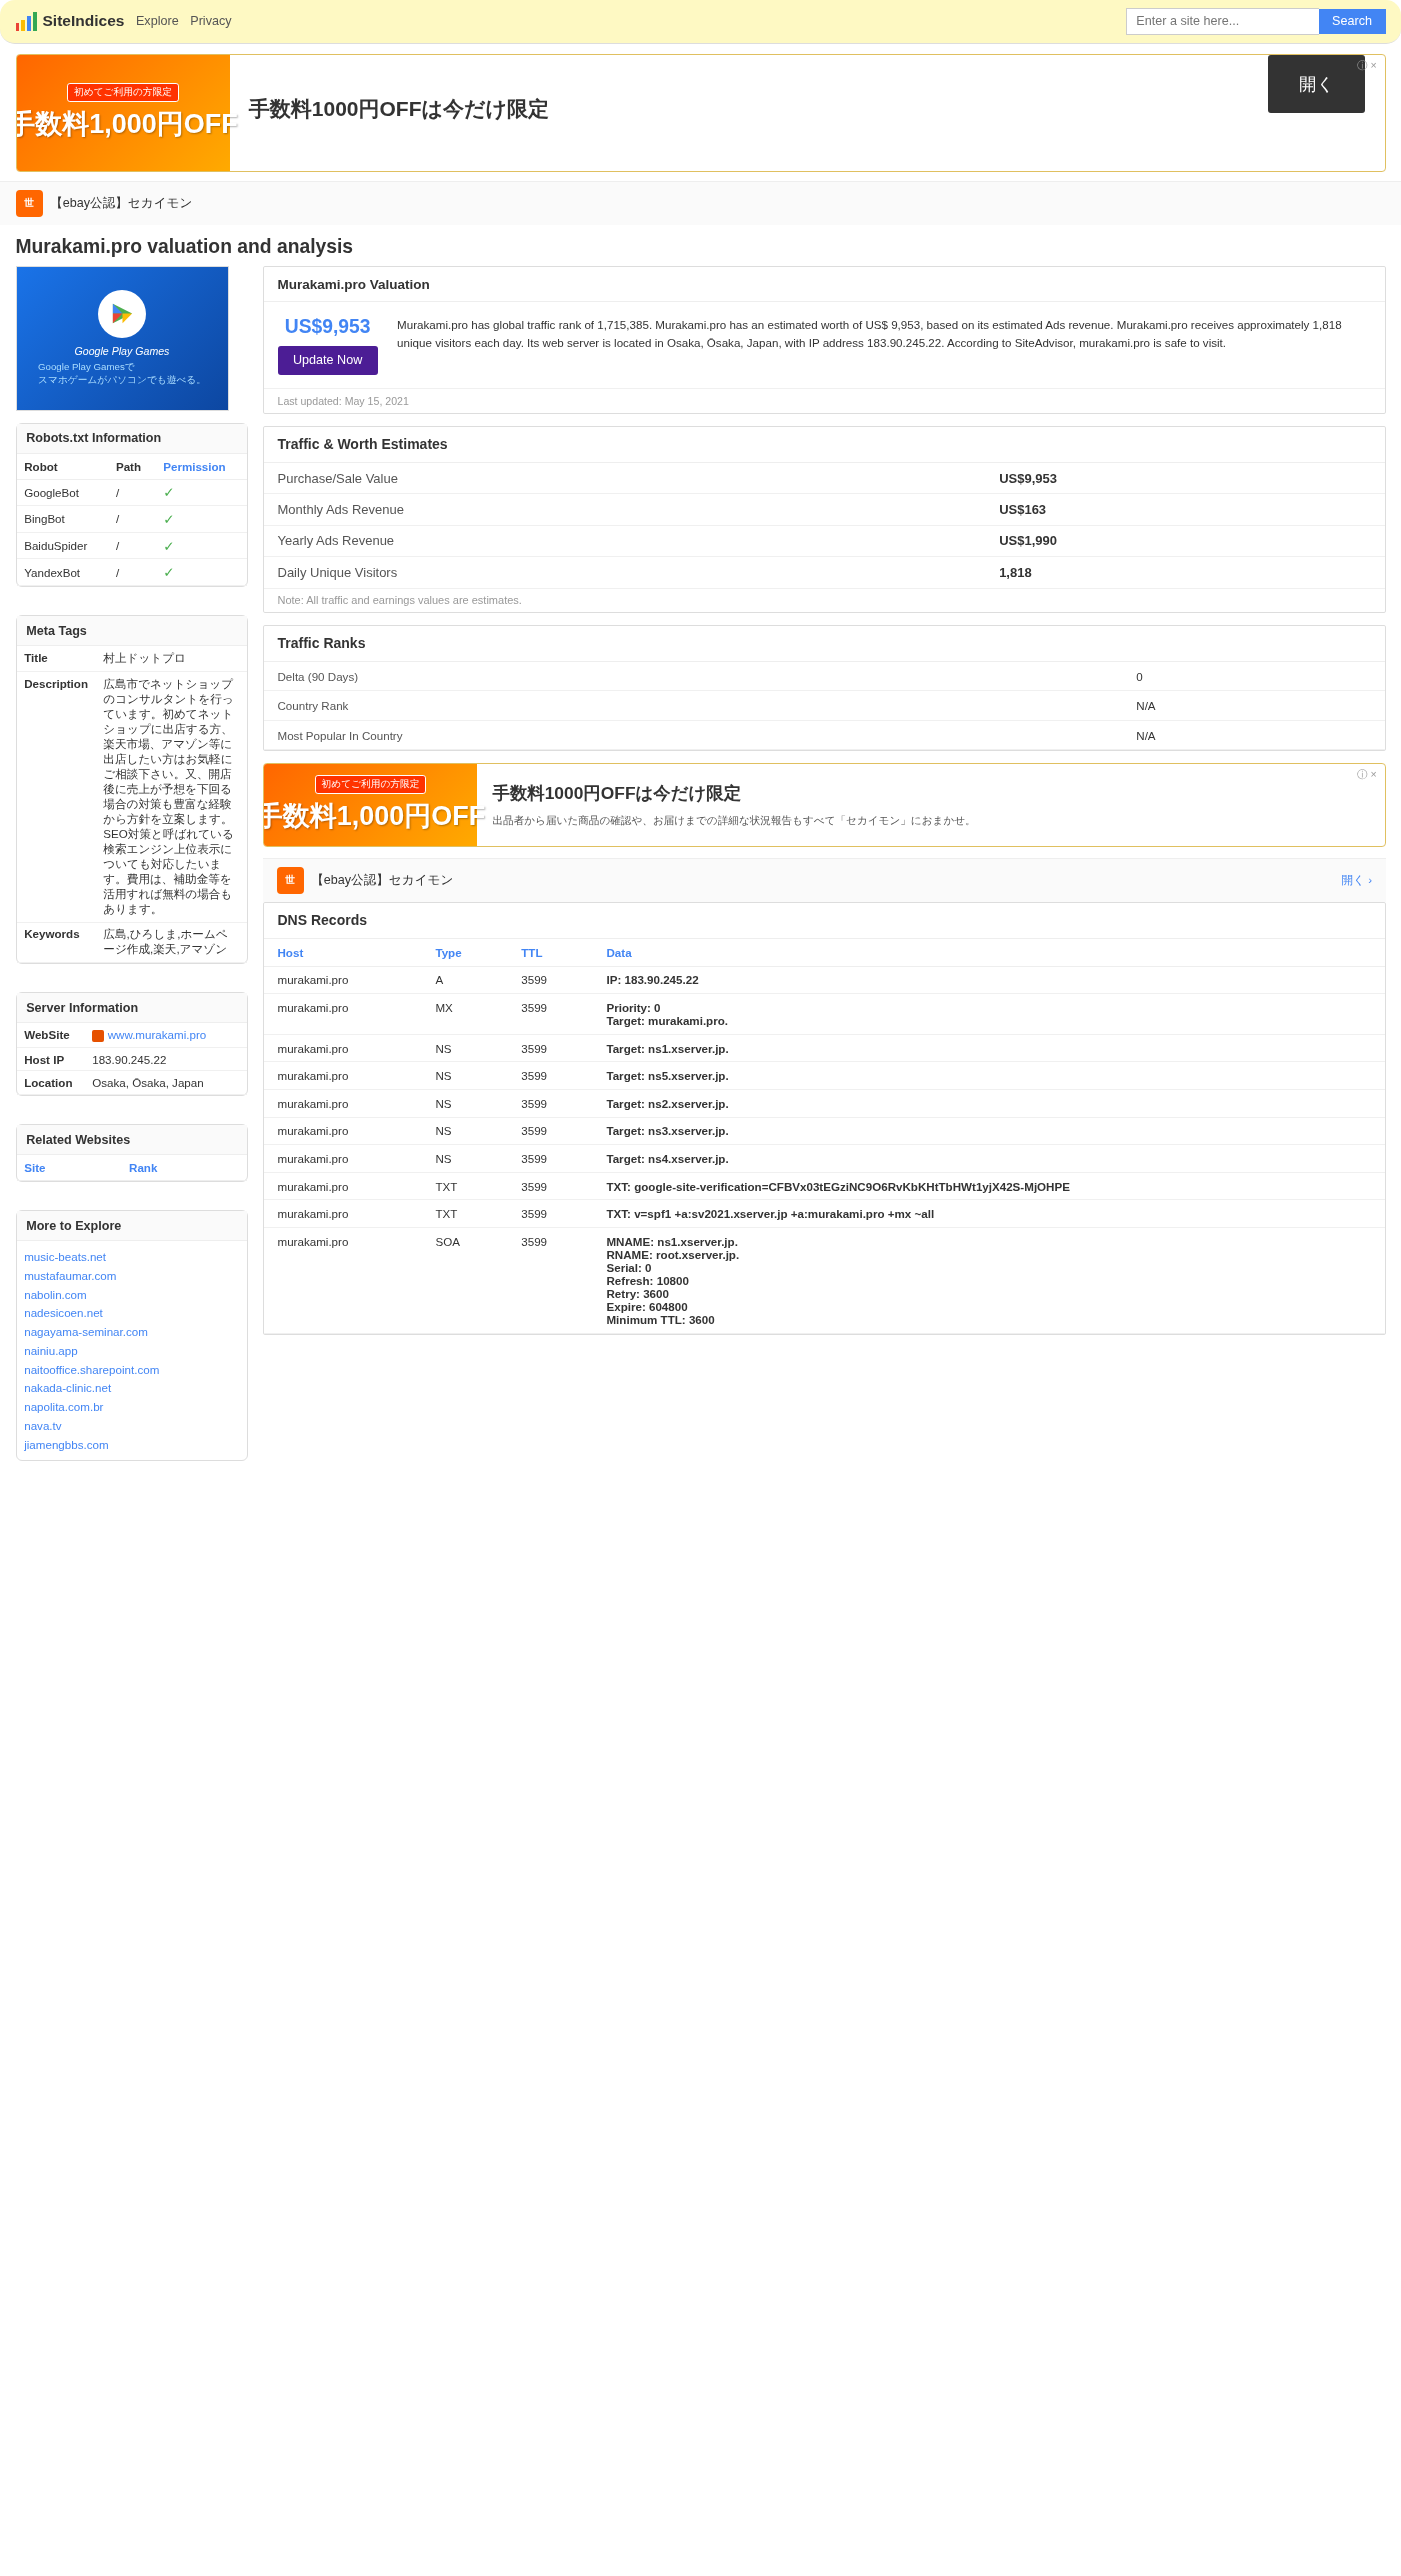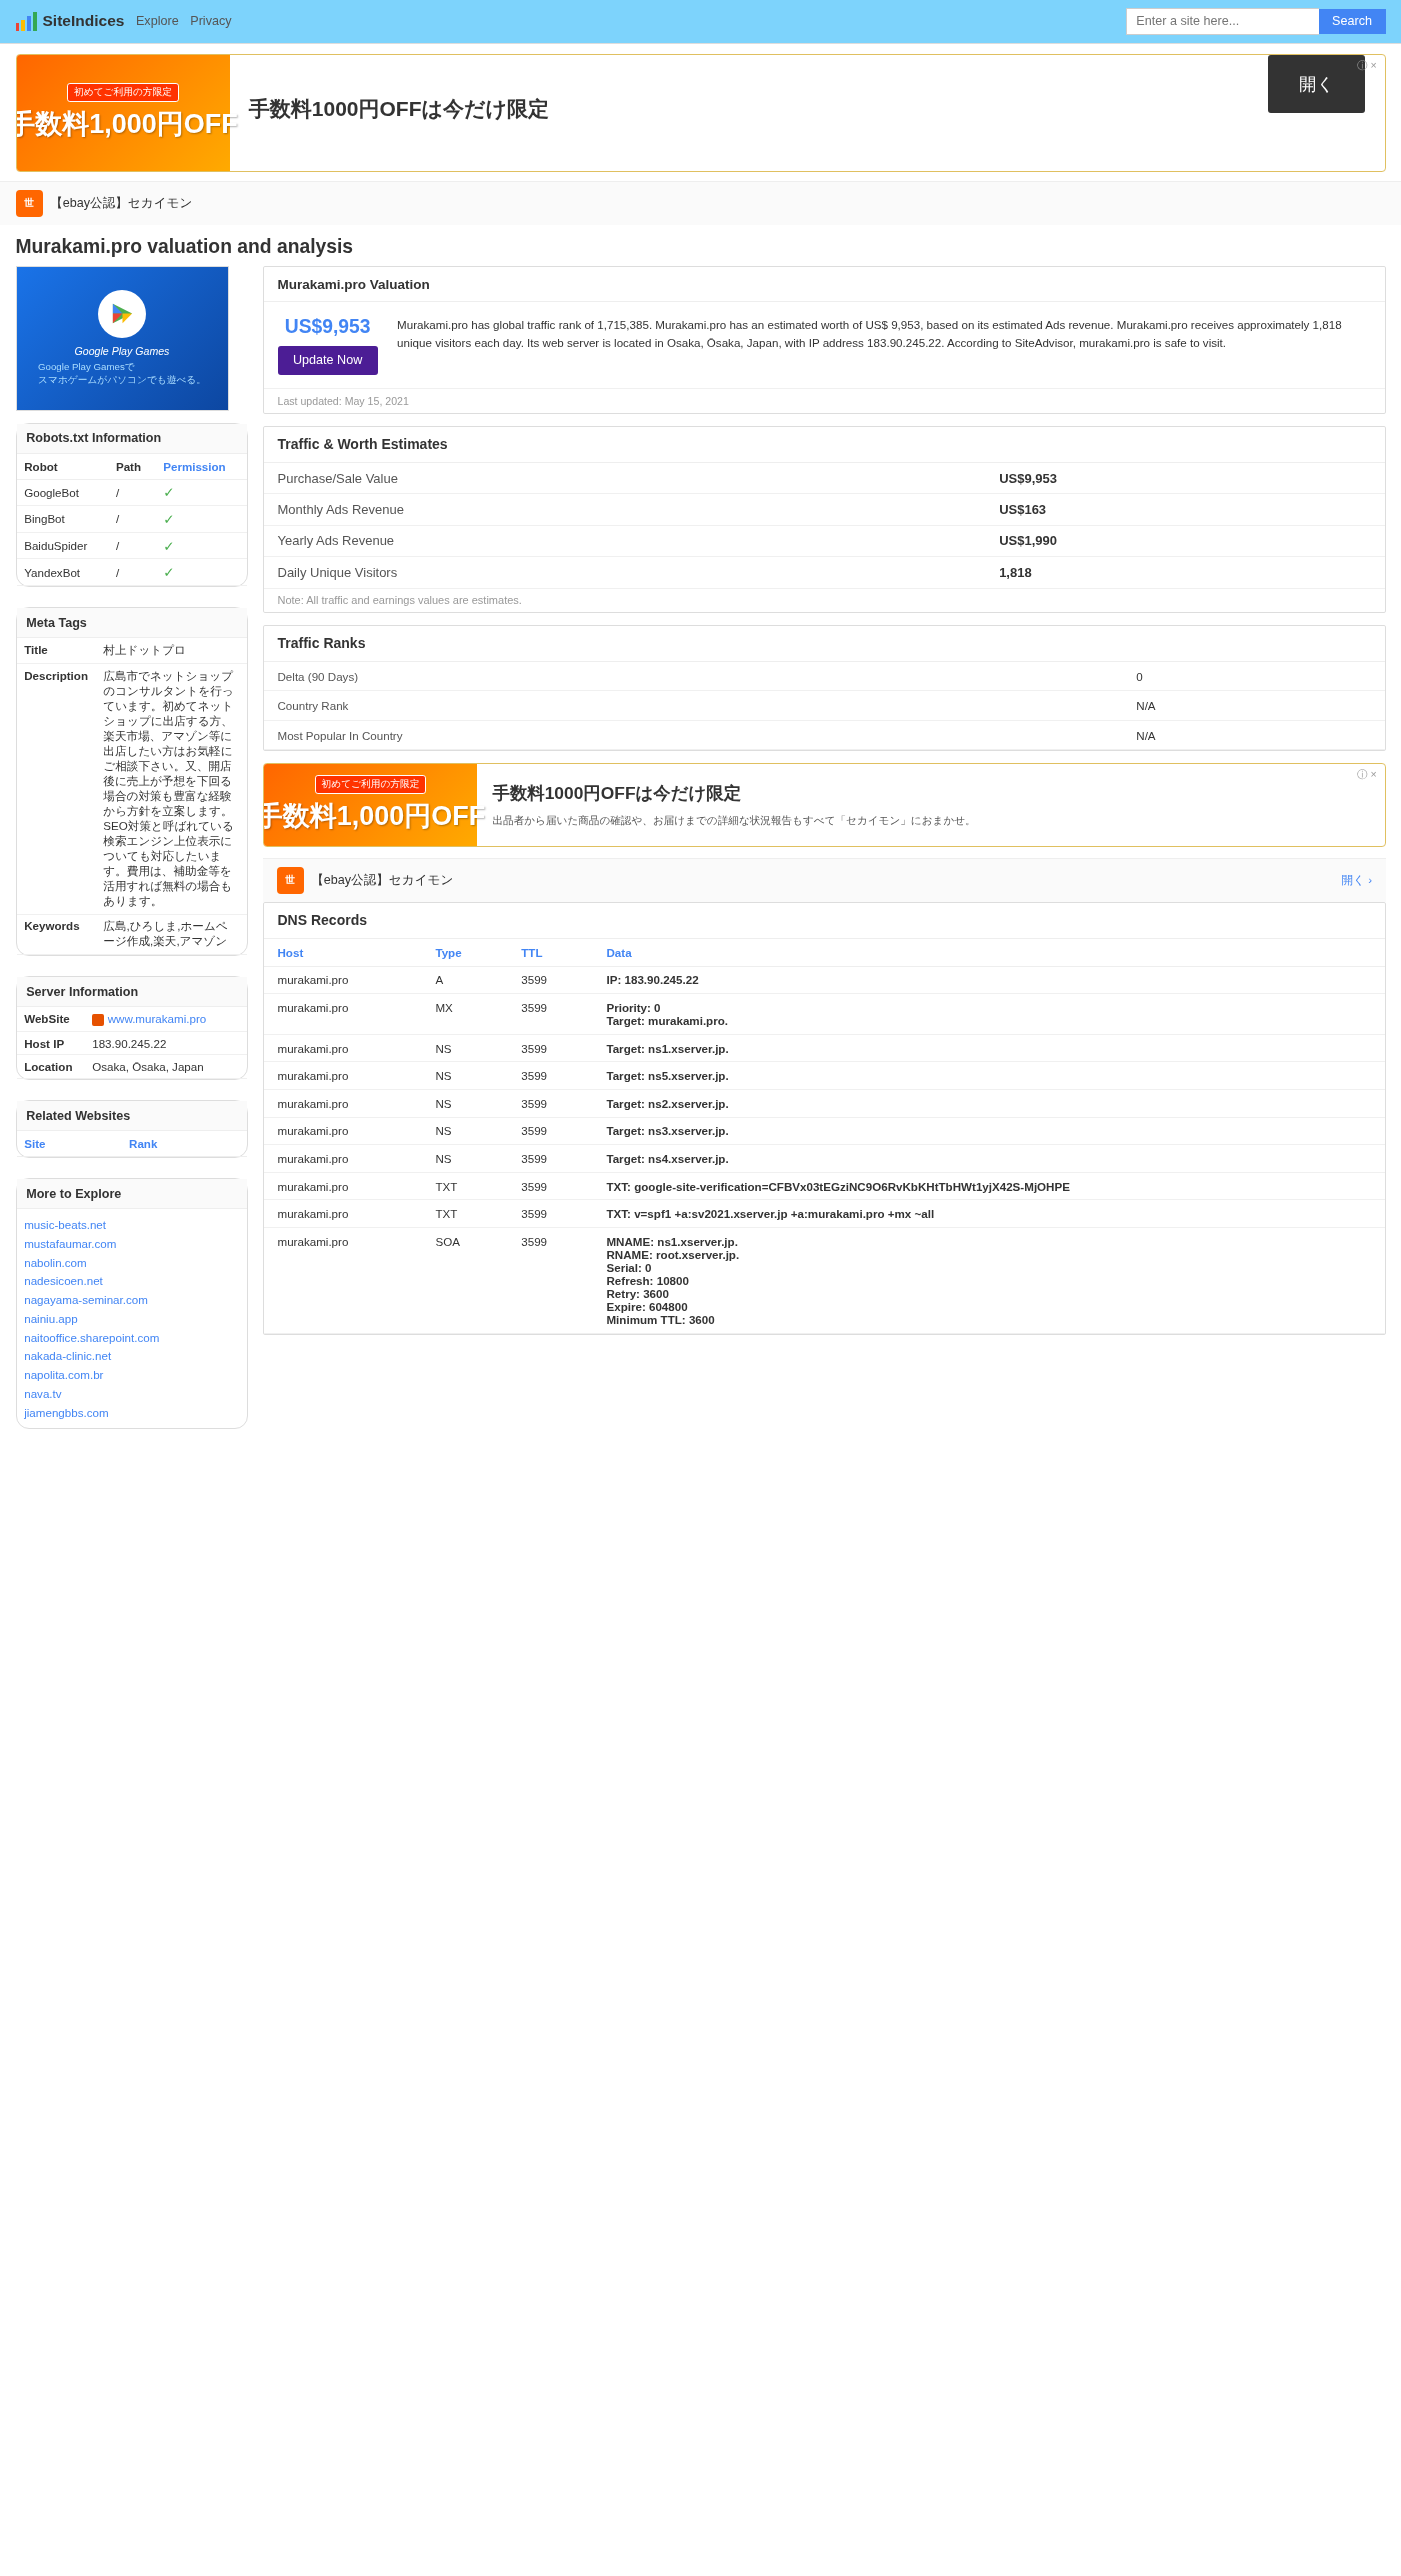--- a/index.html
+++ b/index.html
@@ -4,22 +4,23 @@
   <style>
     * { box-sizing: border-box; margin: 0; padding: 0; }
     body { font-family: Arial, sans-serif; font-size: 12.6px; color: #333; background: #fff; }
 
     
     .header {
       display: flex;
       align-items: center;
       justify-content: space-between;
       padding: 7.7px 15.5px;
-      background: #7dd3fc;
+      background: #fef9c3;
       border-bottom: 1px solid #ddd;
+      border-radius: 15px;
     }
     .header-left {
       display: flex;
       align-items: center;
       gap: 11.6px;
     }
     .logo-area {
       display: flex;
       align-items: center;
       gap: 5.8px;
@@ -206,22 +207,22 @@
     }
     .left-ad-text { font-size: 10.6px; text-align: center; font-style: italic; }
     .left-ad-badge {
       font-size: 9.7px;
       color: #adf;
     }
 
     
     .info-box {
       border: 1px solid #ddd;
-      border-radius: 13px;
-      margin-bottom: 20px;
+      border-radius: 6px;
+      margin-bottom: 28px;
       background: #fff;
     }
     .info-box-title {
       font-size: 12.6px;
       font-weight: bold;
       padding: 7.7px 9.7px;
       border-bottom: 1px solid #eee;
       background: #fafafa;
     }
     .robots-table {

